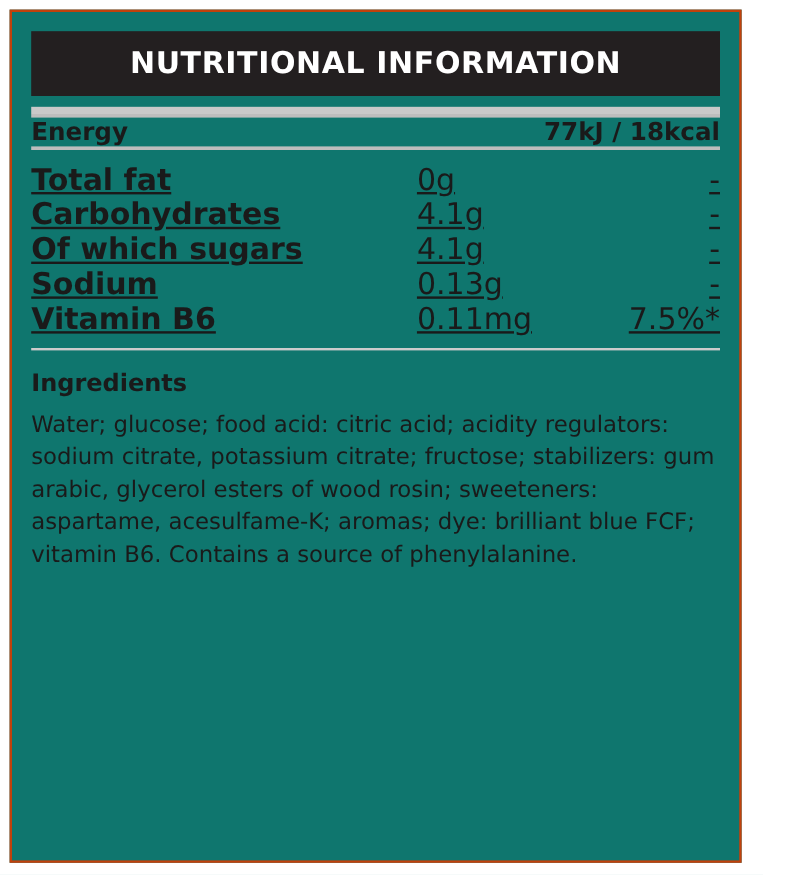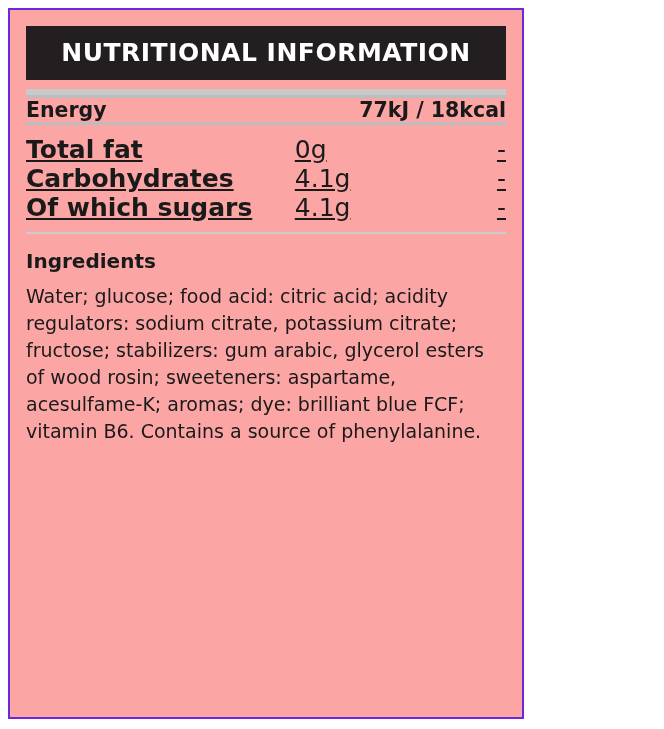--- a/index.html
+++ b/index.html
@@ -11,25 +11,25 @@
     width: 664px;
     height: 729px;
     font-family: "DejaVu Sans", sans-serif;
     color: #1a1a1a;
     -webkit-font-smoothing: antialiased;
   }
   .panel {
     position: absolute;
     left: 8px;
     top: 8px;
-    width: 516px;
+    width: 610px;
     height: 711px;
-    border: 2px solid #6d28d9;
+    border: 2px solid #c2410c;
     box-sizing: border-box;
-    background: #fca5a5;
+    background: #0f766e;
   }
   .inner {
     position: absolute;
     left: 16px;
     top: 16px;
     right: 16px;
     bottom: 14px;
   }
   .title-bar {
     background: #231f20;
@@ -156,20 +156,30 @@
         <tr class="row-item grp-top">
           <td class="name">Carbohydrates</td>
           <td class="val">4.1g</td>
           <td class="pct">-</td>
         </tr>
         <tr class="row-item grp-bot">
           <td class="name">Of which sugars</td>
           <td class="val">4.1g</td>
           <td class="pct">-</td>
         </tr>
+        <tr class="row-item grp-top grp-bot">
+          <td class="name">Sodium</td>
+          <td class="val">0.13g</td>
+          <td class="pct">-</td>
+        </tr>
+        <tr class="row-item grp-top grp-bot">
+          <td class="name">Vitamin B6</td>
+          <td class="val">0.11mg</td>
+          <td class="pct">7.5%*</td>
+        </tr>
       </tbody>
     </table>
 
     <div class="spacer-10"></div>
     <div class="rule-thin"></div>
 
     <div class="ingredients-heading">Ingredients</div>
     <div class="ingredients-body">Water; glucose; food acid: citric acid; acidity regulators: sodium citrate, potassium citrate; fructose; stabilizers: gum arabic, glycerol esters of wood rosin; sweeteners: aspartame, acesulfame-K; aromas; dye: brilliant blue FCF; vitamin B6. Contains a source of phenylalanine.</div>
 
   </div>

